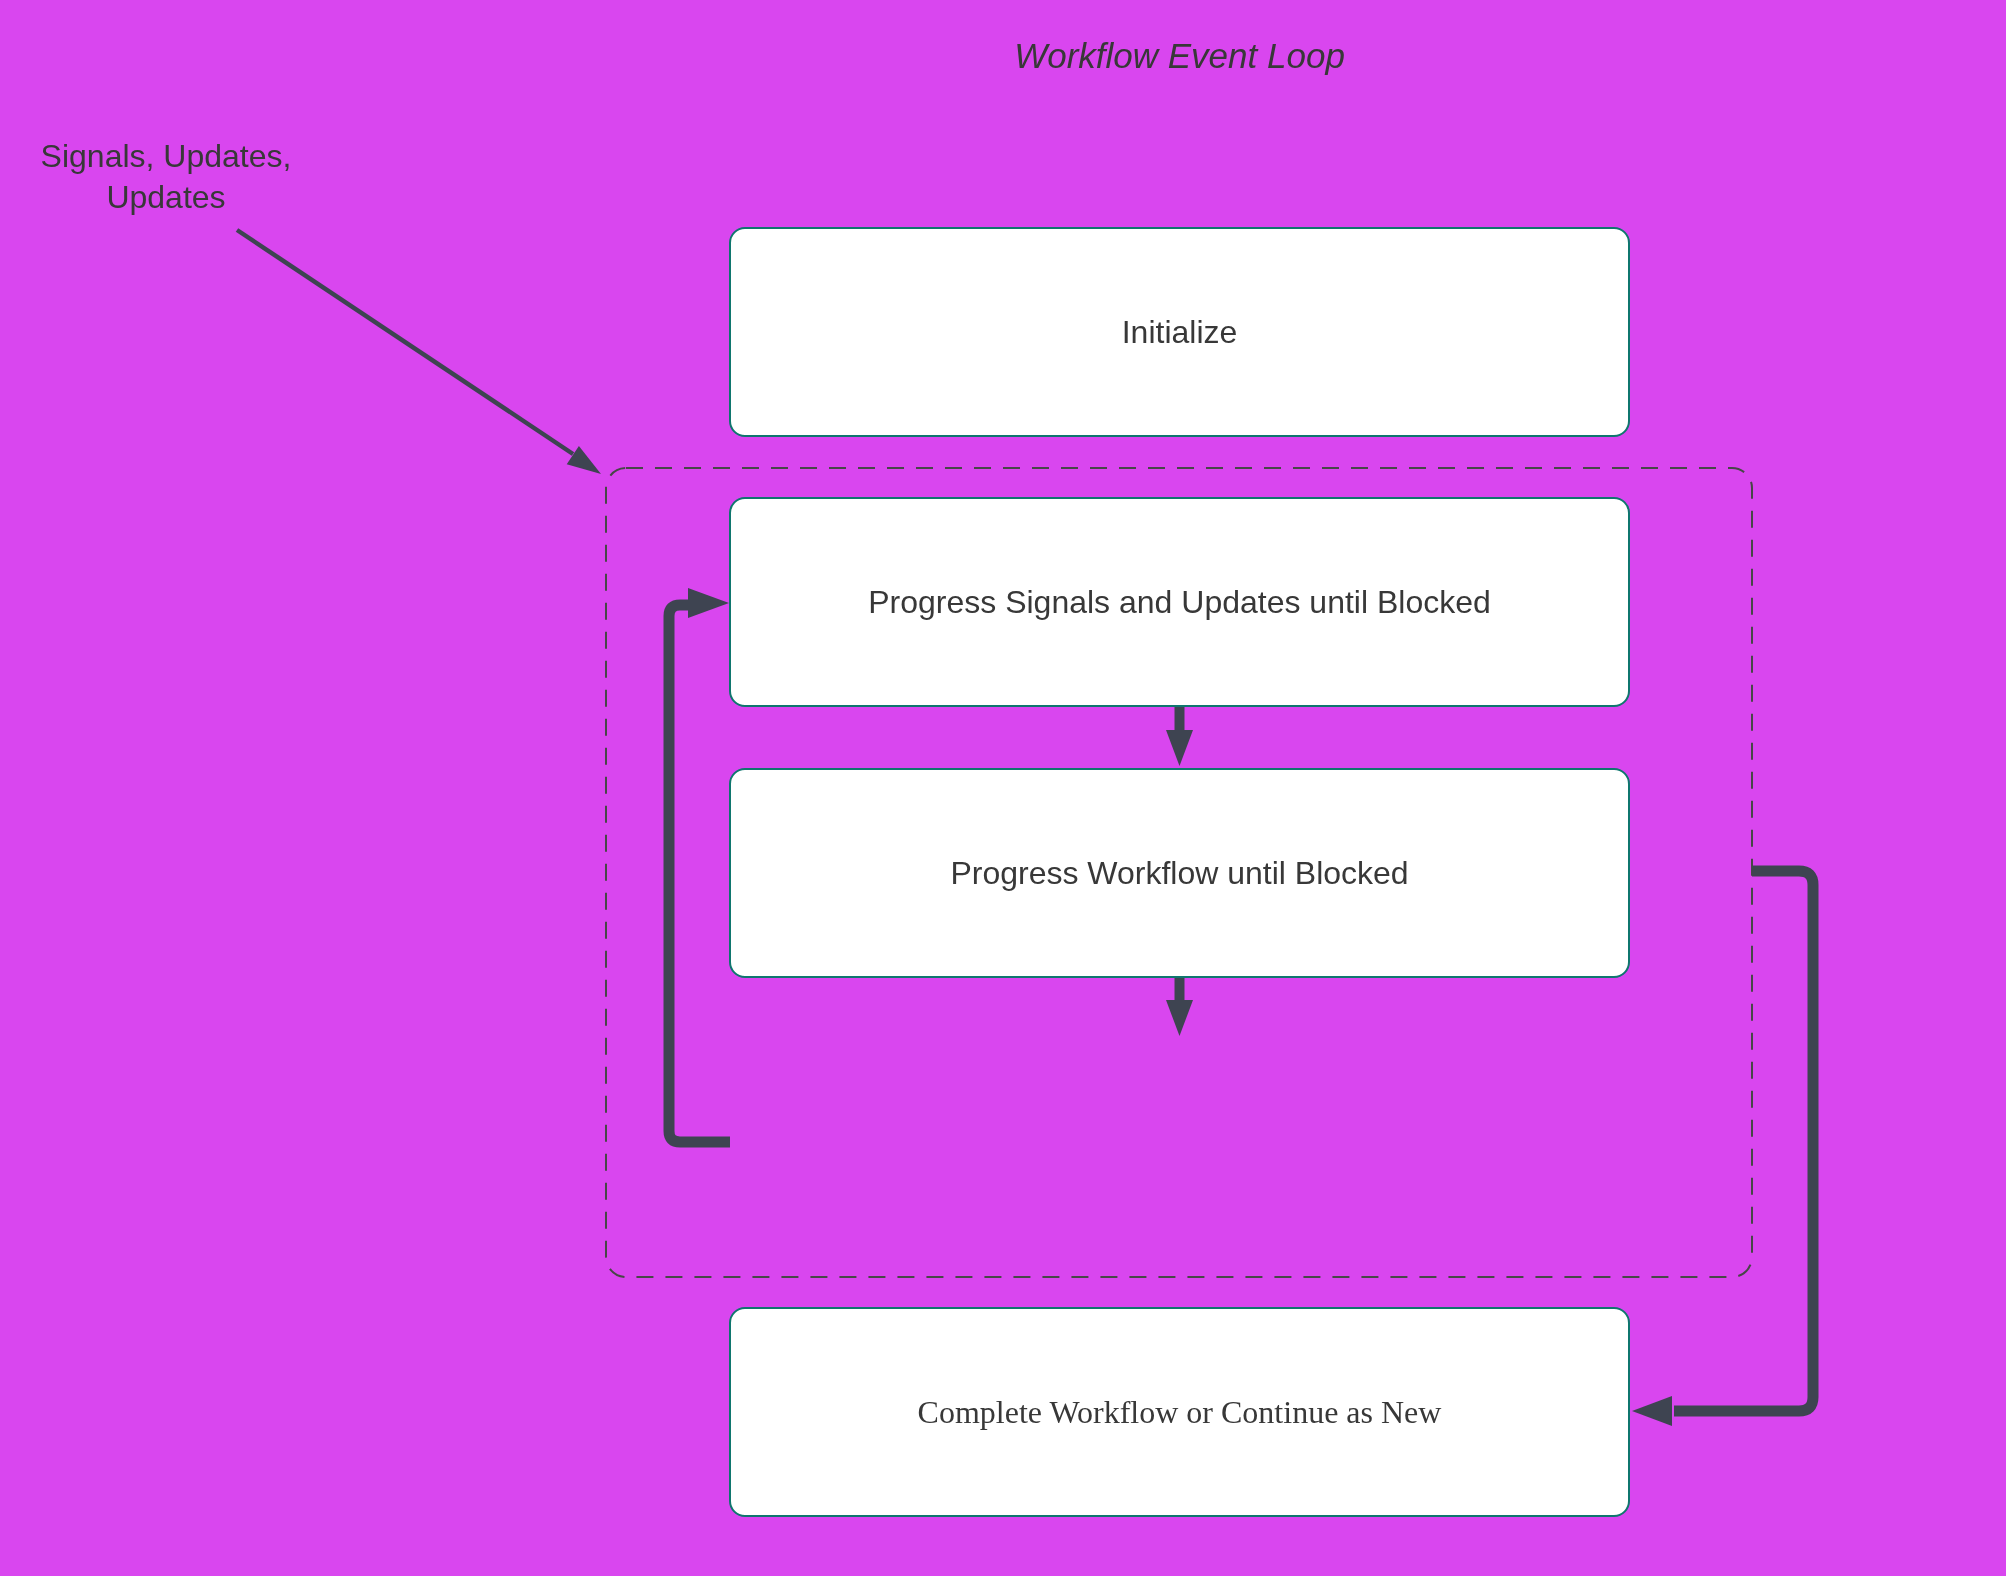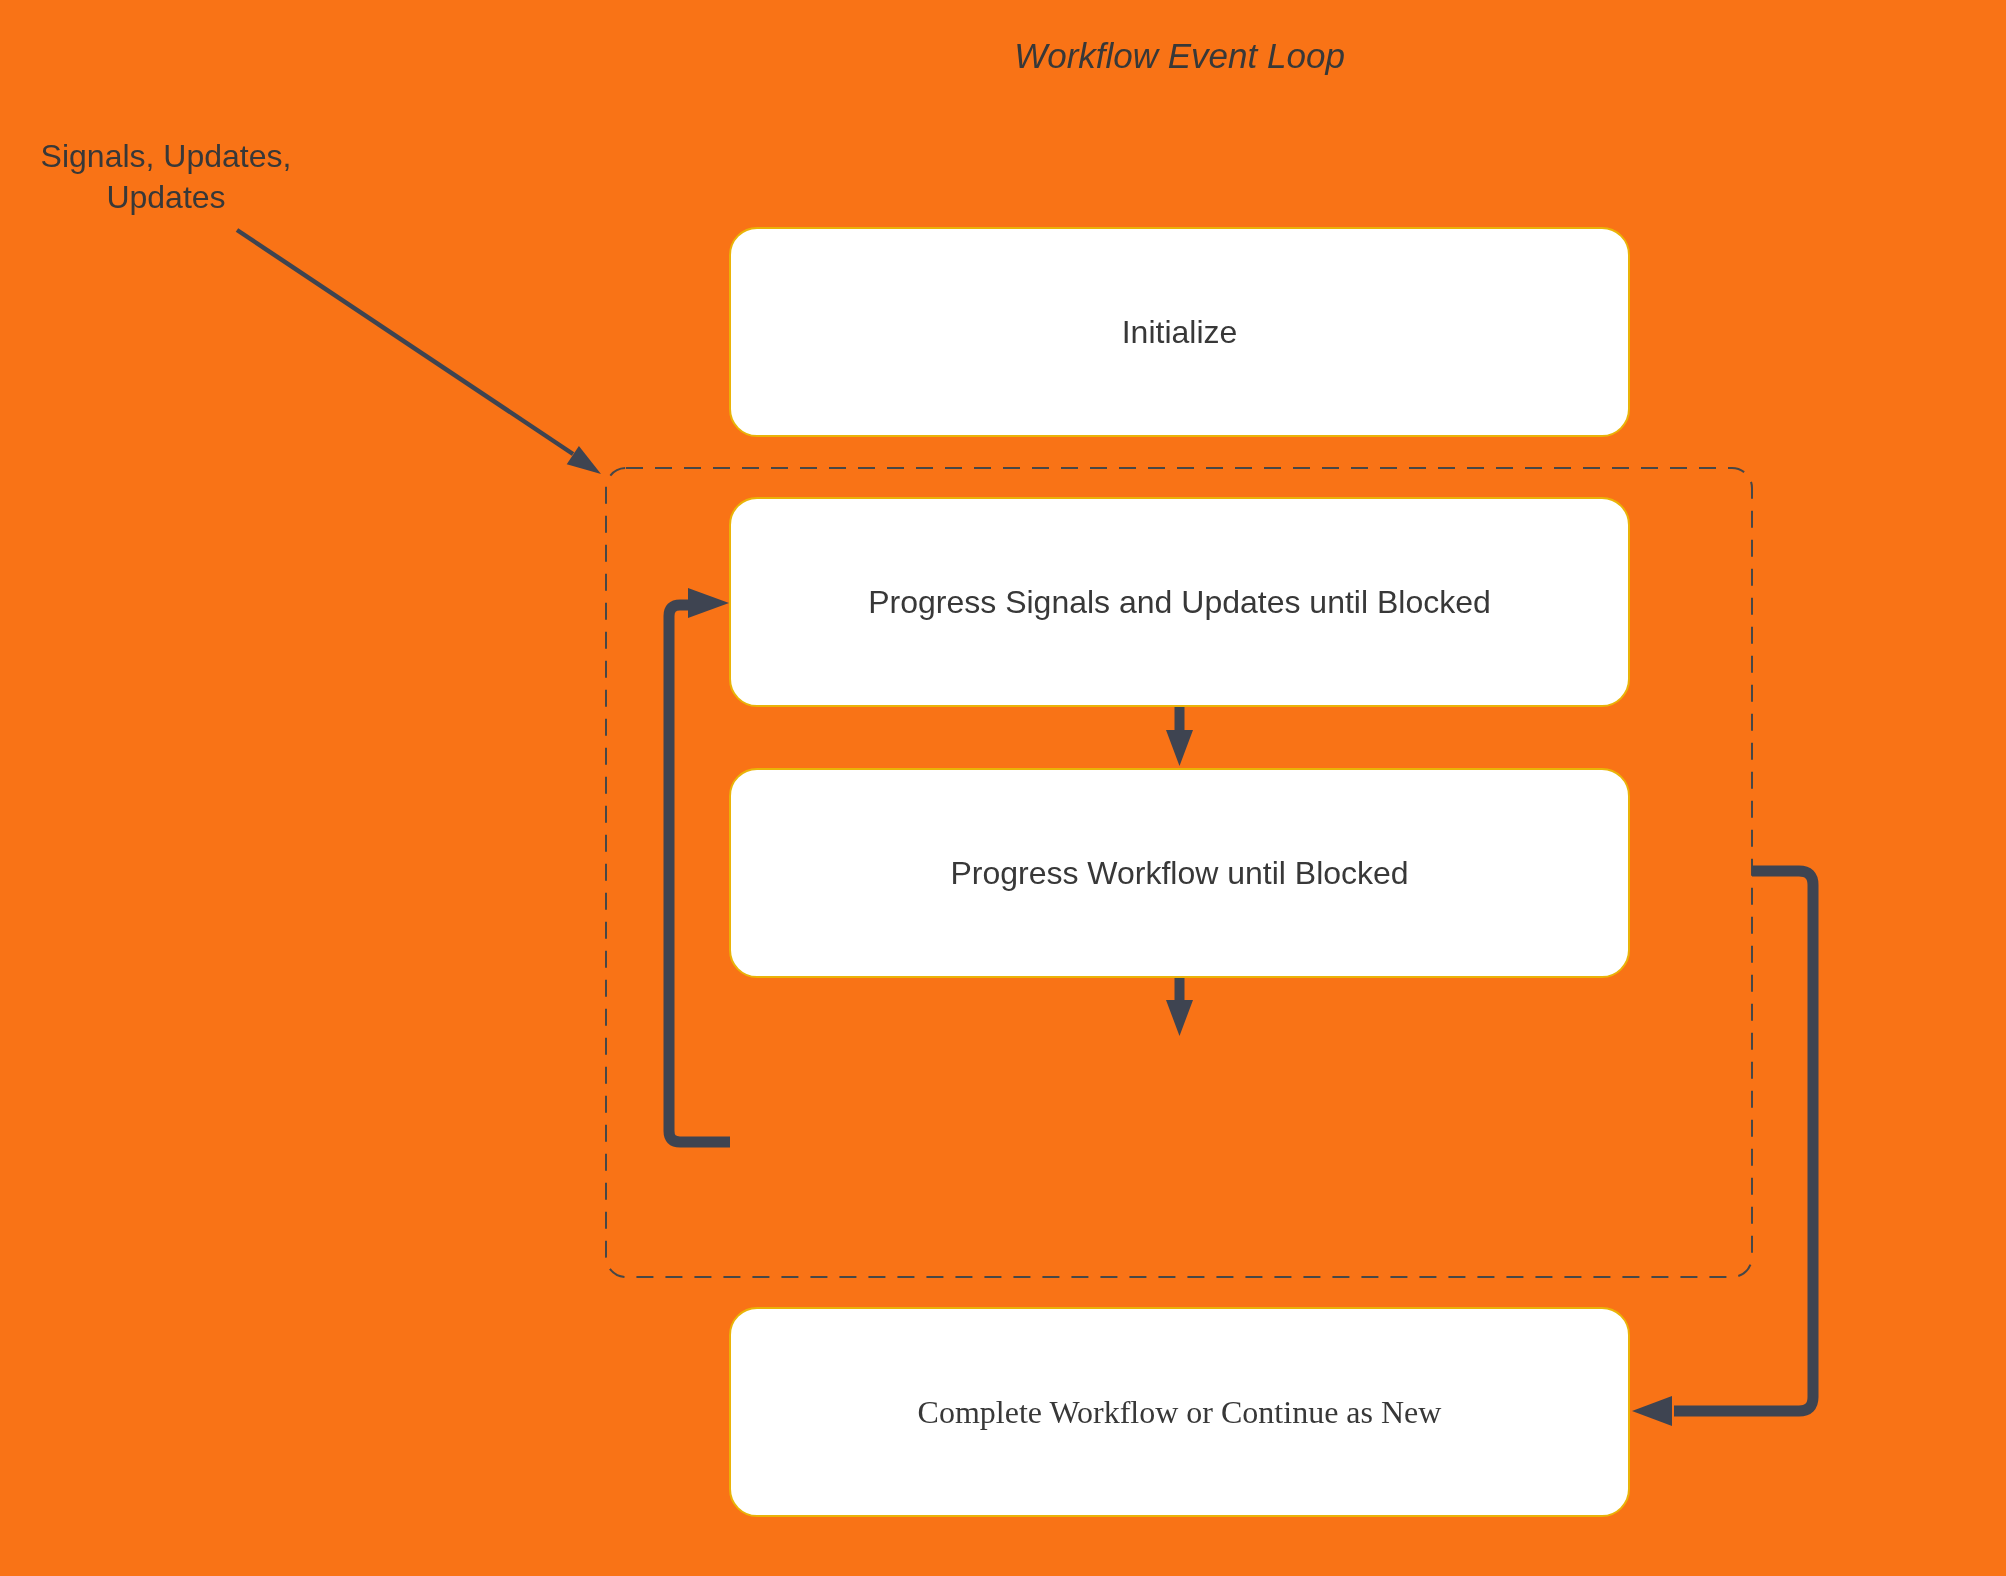--- a/index.html
+++ b/index.html
@@ -4,21 +4,21 @@
 <style>
   html, body {
     margin: 0;
     padding: 0;
     background: #ffffff;
   }
   .canvas {
     position: relative;
     width: 2006px;
     height: 1576px;
-    background: #f97316;
+    background: #d946ef;
     font-family: "Liberation Sans", sans-serif;
     color: #383838;
     overflow: hidden;
   }
   .layer {
     position: absolute;
     left: 0;
     top: 0;
     width: 2006px;
     height: 1576px;
@@ -42,22 +42,22 @@
     font-size: 32px;
     line-height: 41px;
     color: #383838;
   }
   .node {
     position: absolute;
     left: 729px;
     width: 901px;
     height: 210px;
     box-sizing: border-box;
-    border: 2px solid #eab308;
-    border-radius: 28px;
+    border: 2px solid #0f766e;
+    border-radius: 16px;
     background: #ffffff;
     display: flex;
     align-items: center;
     justify-content: center;
     text-align: right;
     font-size: 32px;
     color: #383838;
   }
   .node-initialize        { top: 227px; }
   .node-progress-signals  { top: 497px; }

